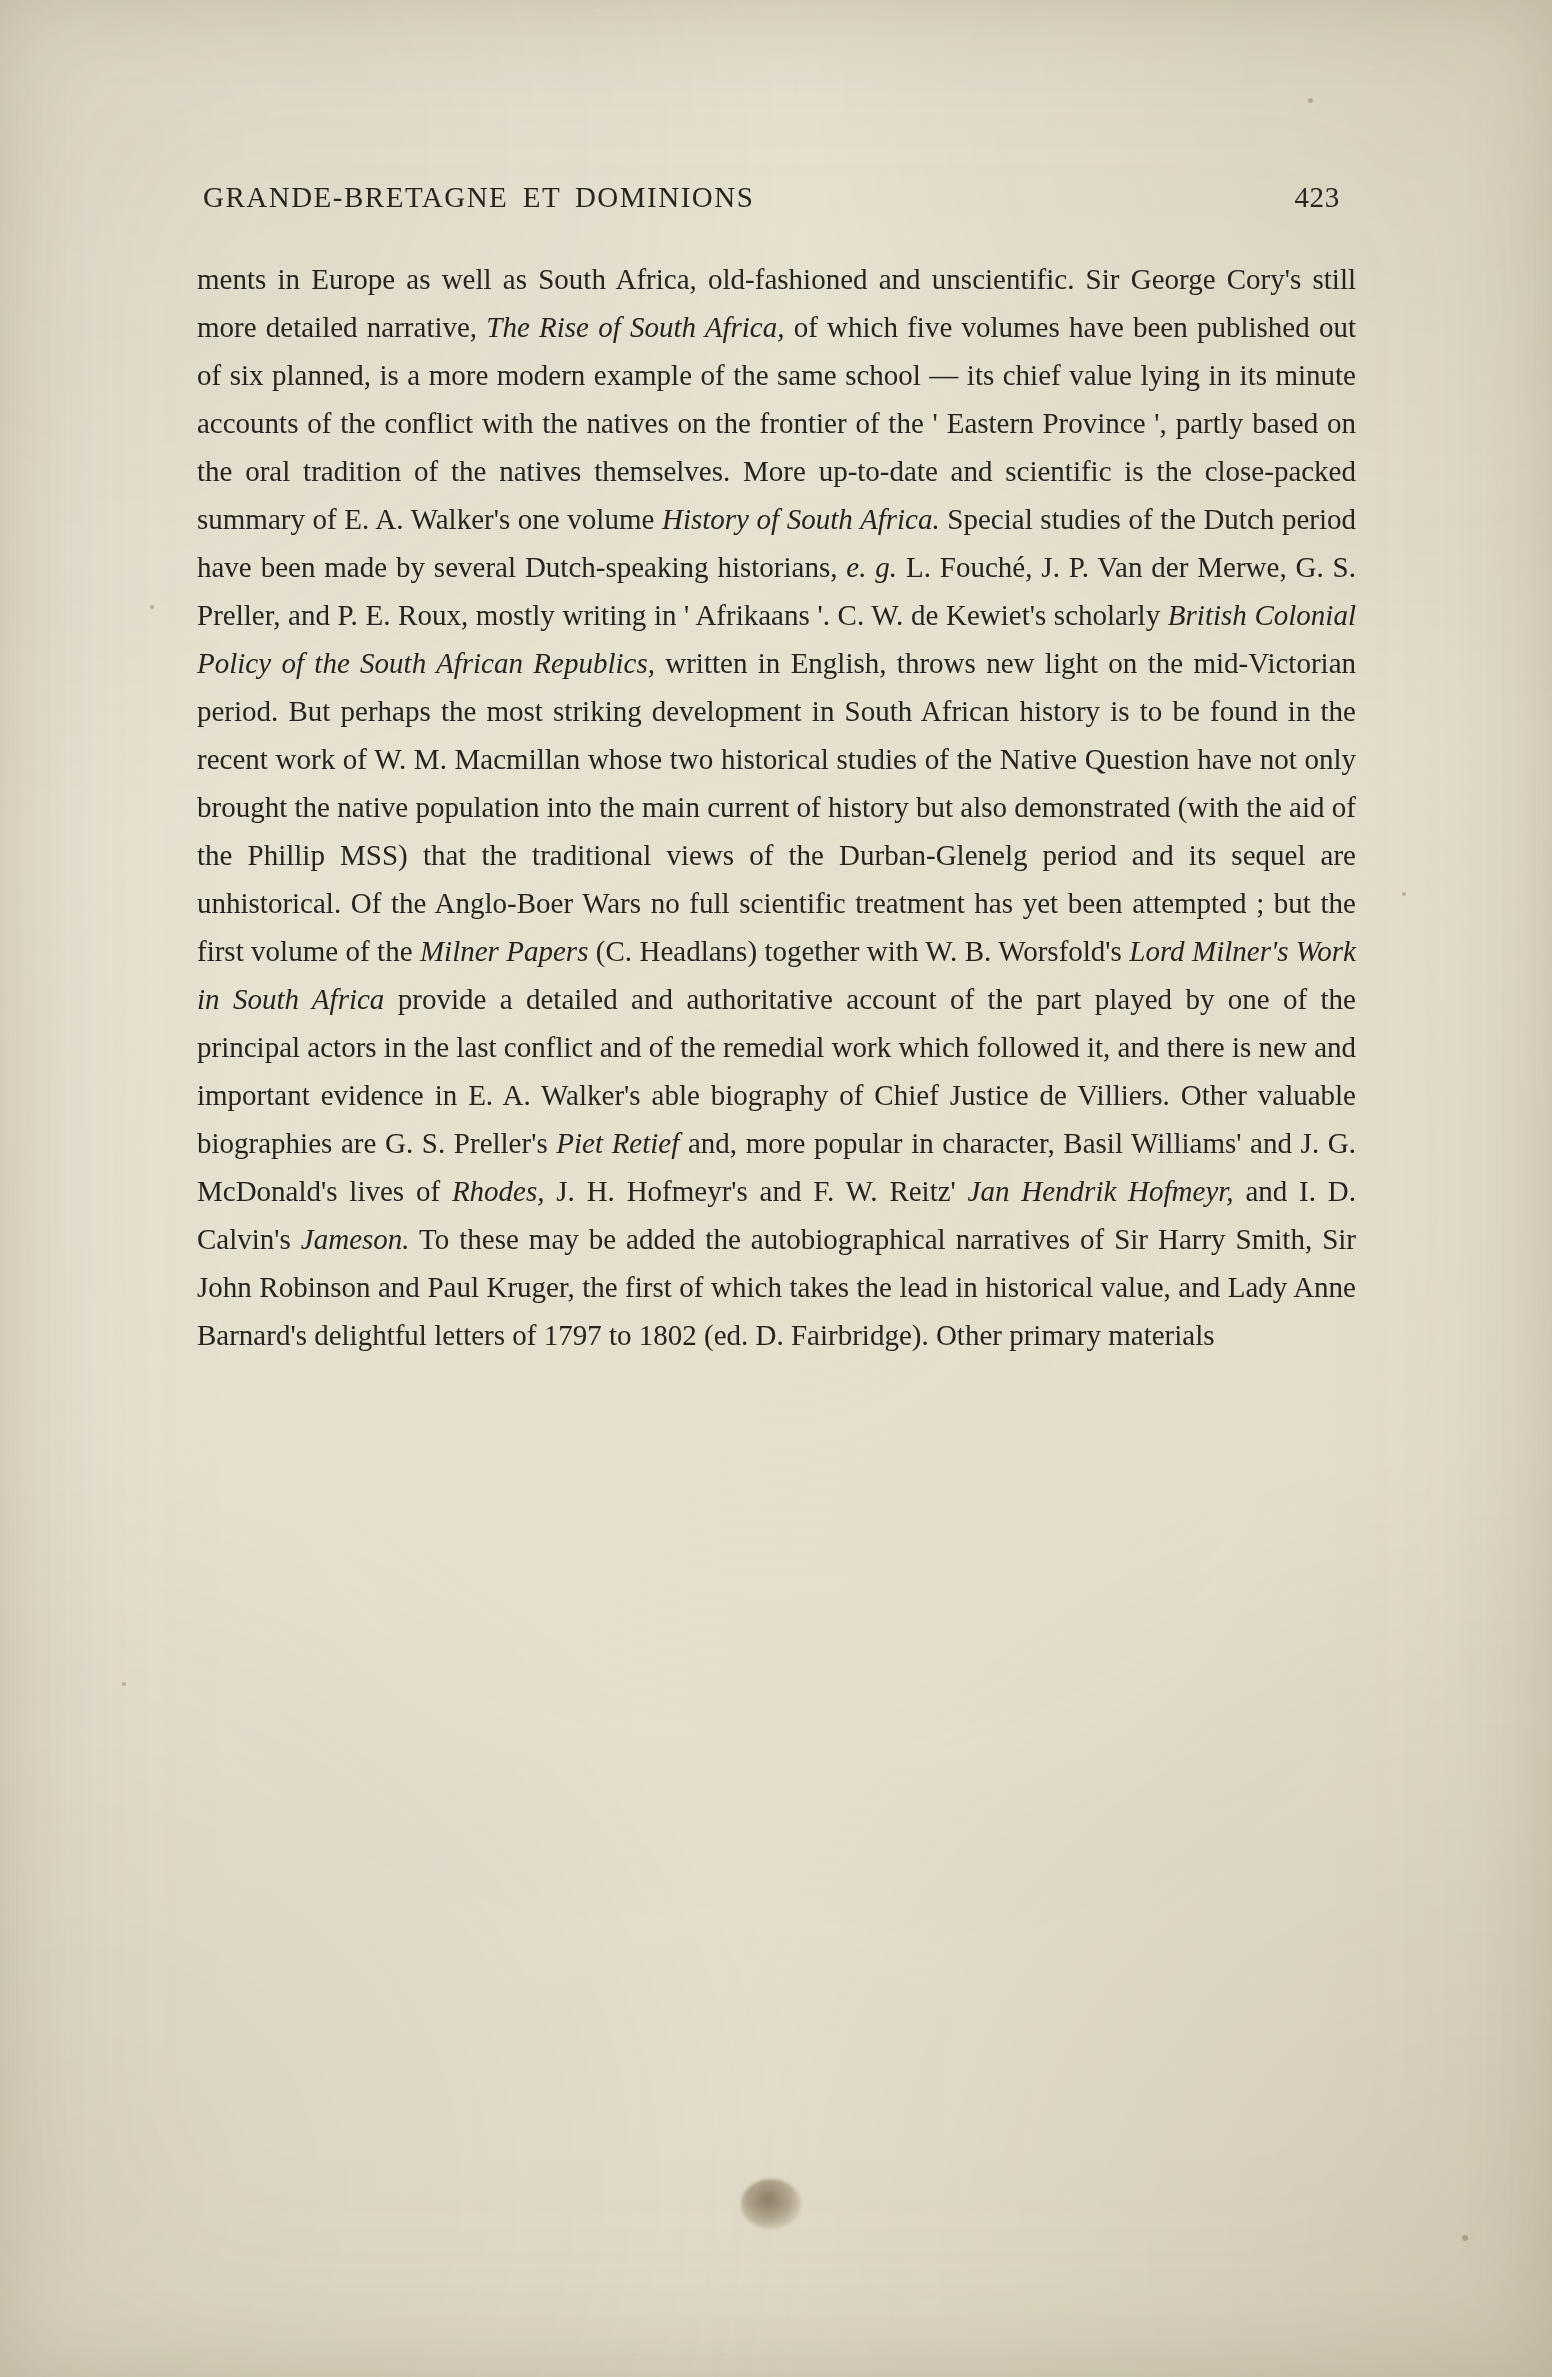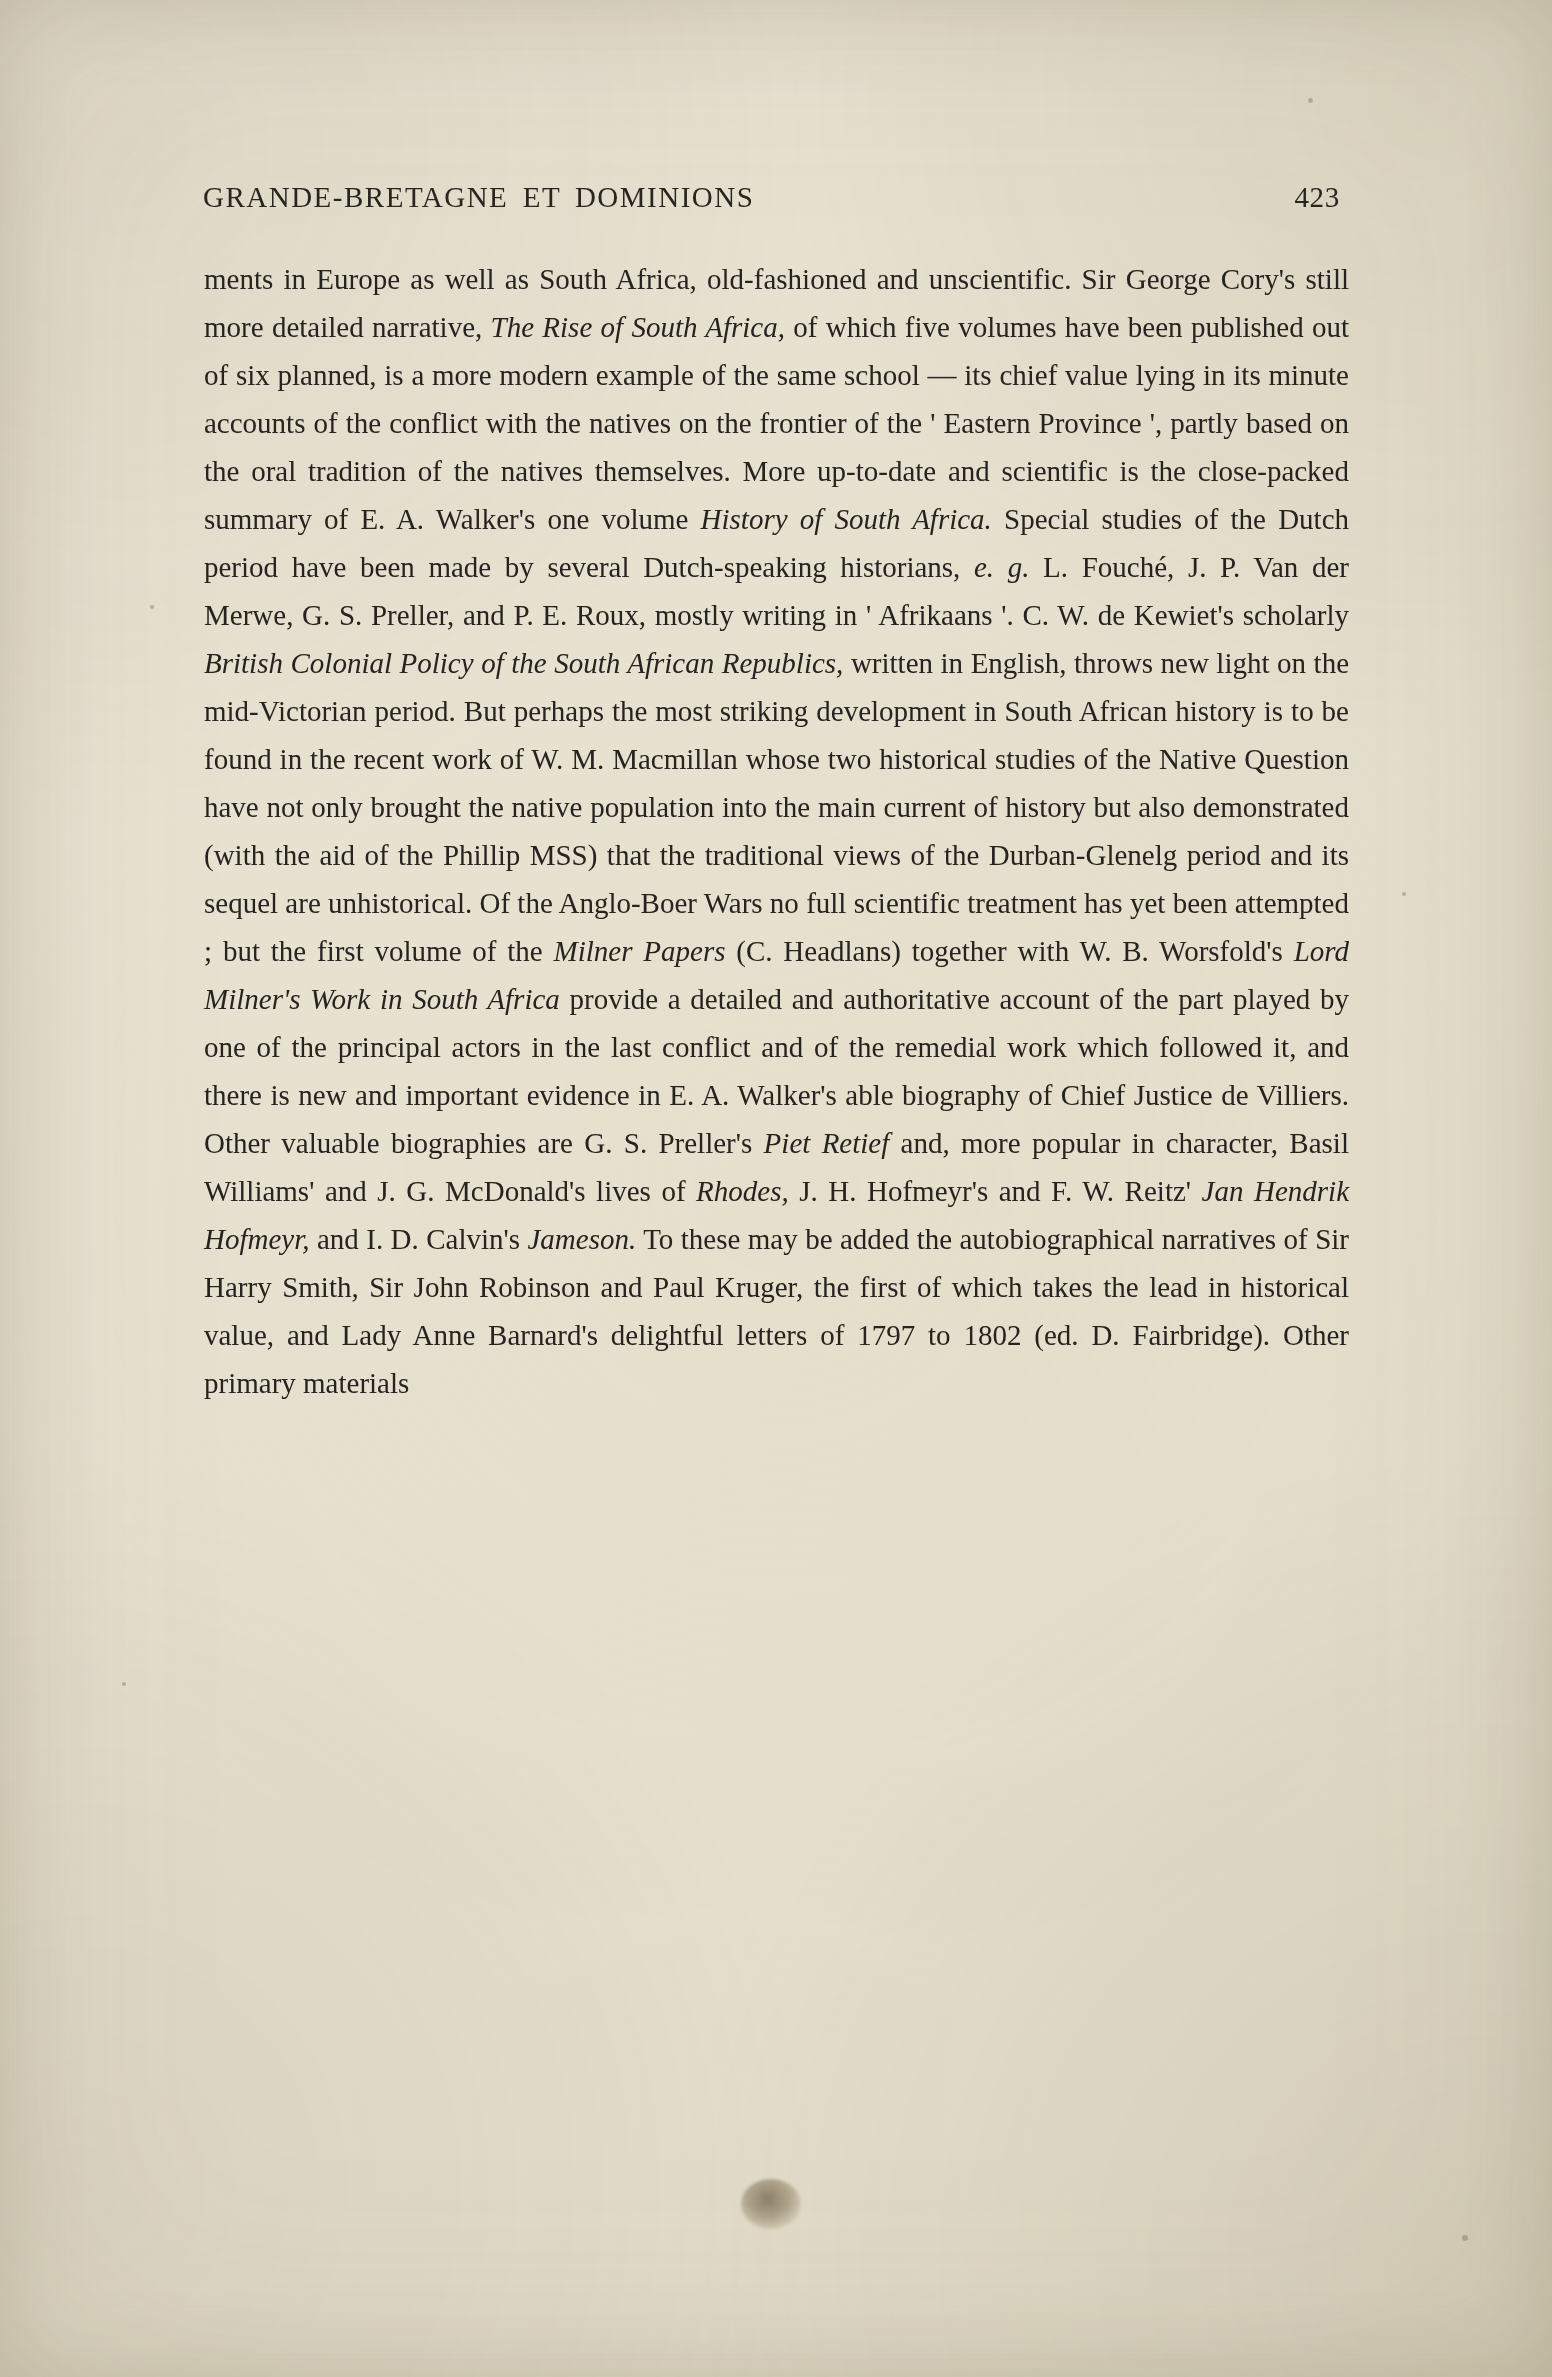--- a/index.html
+++ b/index.html
@@ -69,21 +69,21 @@
   }
   .body-text {
     font-size: 29px;
     line-height: 48px;
     text-align: justify;
     text-justify: inter-word;
     color: #262320;
     hyphens: none;
   }
   .body-text p {
-    margin: 15px;
+    margin: 8px;
     text-indent: 0;
   }
   .smudge {
     position: absolute;
     left: 741px;
     top: 2179px;
     width: 60px;
     height: 50px;
     border-radius: 50%;
     background: radial-gradient(ellipse at 45% 40%, rgba(90,72,45,0.62) 0%, rgba(110,92,60,0.42) 45%, rgba(140,125,95,0.12) 75%, rgba(140,125,95,0) 100%);

